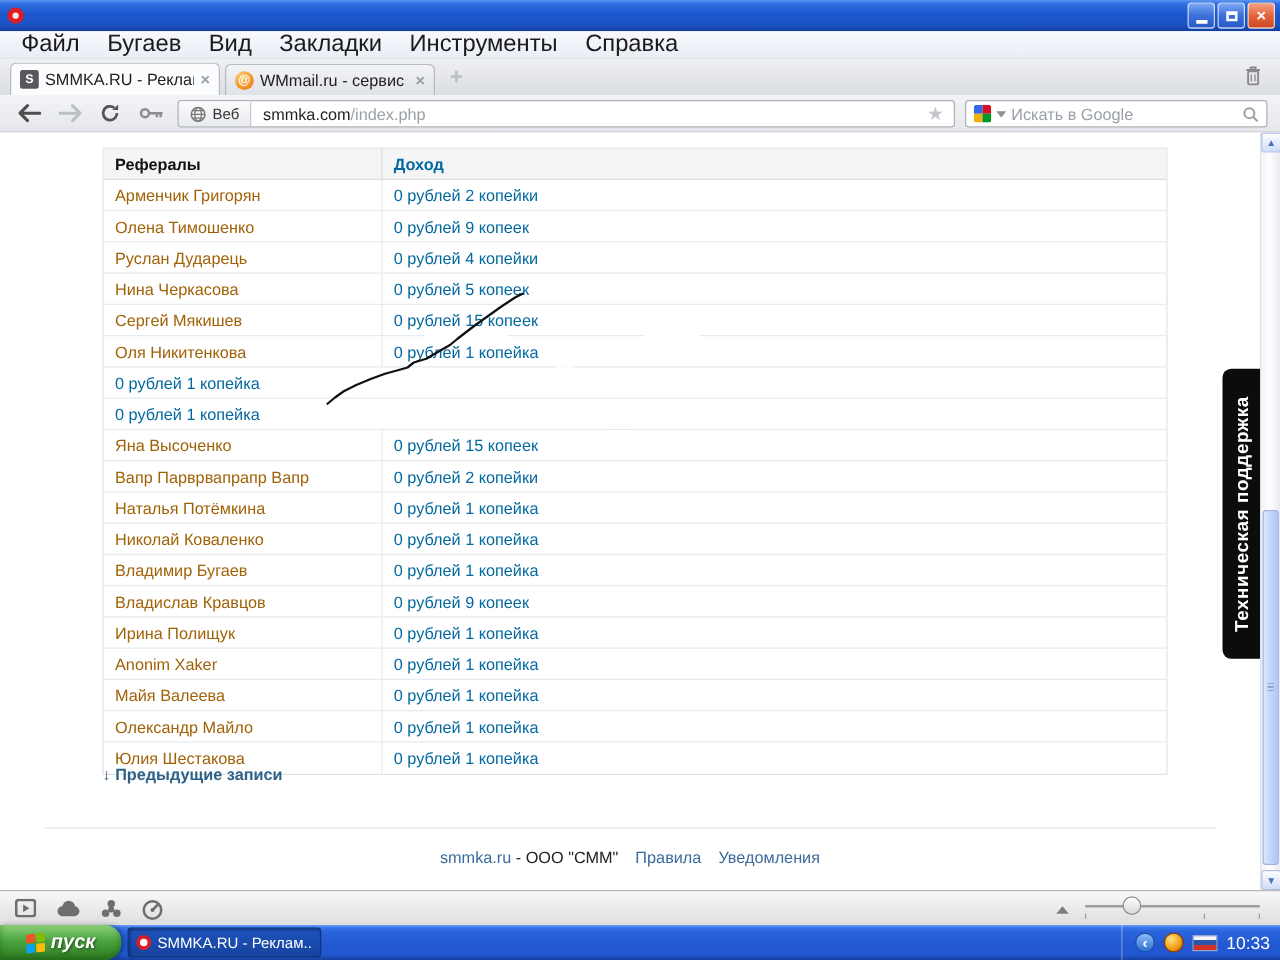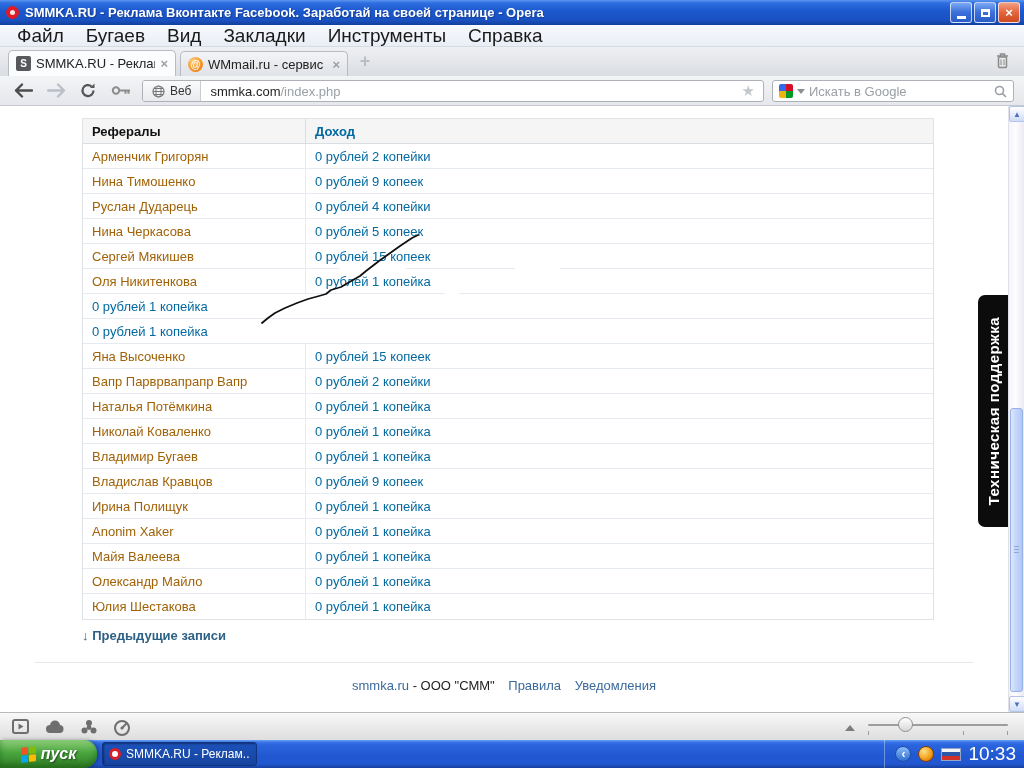--- a/index.html
+++ b/index.html
@@ -64,21 +64,21 @@
   
   #content { position:absolute; top:106px; left:0; width:1008px; height:606px; background:#fff; overflow:hidden; }
   #ref-table { position:absolute; left:82px; top:12px; width:852px; border:1px solid #dfe3e8; }
   .t-header { display:flex; height:25px; background:#f5f5f6; border-bottom:1px solid #d9dee3; align-items:center; font-weight:bold; font-size:13px; color:#111; }
   .t-row { display:flex; height:25px; align-items:center; border-bottom:1px solid #e5ebf1; font-size:13px; }
   .t-row:last-child { border-bottom:none; }
   .col-name { width:223px; padding-left:9px; border-right:1px solid #e5ebf1; height:100%; display:flex; align-items:center; }
   .col-income { flex:1; padding-left:9px; color:#0369a1; }
   .t-header .col-name { border-right:1px solid #d9dee3; }
   .ref-link { color:#a16207; text-decoration:none; white-space:nowrap; }
-  #prev-link { position:absolute; left:82px; top:522px; font-size:13px; font-weight:bold; color:#2d6186; }
+  #prev-link { position:absolute; left:82px; top:506px; font-size:13px; font-weight:bold; color:#2d6186; }
   #prev-arrow { font-size:13px; }
   #footer-divider { position:absolute; left:35px; top:556px; width:938px; height:1px; background:#e7e7e7; }
   #footer { position:absolute; left:0; top:572px; width:1008px; text-align:center; font-size:13px; color:#222; }
   .footer-link { color:#3b6a9b; text-decoration:none; }
   .footer-sep { display:inline-block; width:10px; }
   .smudge { position:absolute; background:#fff; }
 
   
   #support-tab { position:absolute; left:978px; top:189px; width:30px; height:232px; background:#0c0c0c;
     border-radius:7px 0 0 7px; display:flex; align-items:center; justify-content:center; }
@@ -122,30 +122,29 @@
   .task-o { width:12px; height:12px; border-radius:50%; border:3px solid #d81e28; background:#fff; flex:0 0 auto; }
   #task-label { white-space:nowrap; overflow:hidden; }
   #tray { position:absolute; right:0; top:0; height:28px; display:flex; align-items:center; gap:7px; padding:0 8px 0 10px;
     border-left:1px solid rgba(255,255,255,.35); }
   #tray-chevron { width:16px; height:16px; border-radius:50%; background:linear-gradient(180deg,#8cbcfa,#2e6fd0);
     border:1px solid #1d4fa8; color:#fff; font-size:12px; font-weight:bold; display:flex; align-items:center; justify-content:center; line-height:0; }
   #tray-wm { width:16px; height:16px; border-radius:50%; background:radial-gradient(circle at 35% 30%,#ffe08a,#f2a21a 55%,#c85a00);
     border:1px solid #8c3c00; }
   #tray-flag { width:20px; height:13px; border:1px solid #93a5c9; display:flex; flex-direction:column; }
   #tray-flag i { flex:1; }
-  #clock { color:#fff; font-size:19px; }
+  #clock { color:#fff; font-size:14px; }
 
   .scribble-svg { position:absolute; left:0; top:0; pointer-events:none; }
 </style>
 </head>
 <body>
 
 <div id="titlebar">
   <span class="opera-o"></span>
-  <span id="title-text">SMMKA.RU - Реклама Вконтакте Facebook. Заработай на своей странице - Opera</span>
 </div>
 <div id="win-controls">
   <div class="winbtn">
       <span class="min-glyph"></span>
     </div>
   <div class="winbtn">
       <span class="restore-glyph"></span>
     </div>
   <div class="winbtn close">
       <span>×</span>
@@ -246,21 +245,21 @@
     </div>
     <div>
         <div class="t-row">
           <div class="col-name">
             <a class="ref-link">Арменчик Григорян</a>
           </div>
           <div class="col-income">0 рублей 2 копейки</div>
         </div>
         <div class="t-row">
           <div class="col-name">
-            <a class="ref-link">Нина Тимошенко</a>
+            <a class="ref-link">Олена Тимошенко</a>
           </div>
           <div class="col-income">0 рублей 9 копеек</div>
         </div>
         <div class="t-row">
           <div class="col-name">
             <a class="ref-link">Руслан Дударець</a>
           </div>
           <div class="col-income">0 рублей 4 копейки</div>
         </div>
         <div class="t-row">

